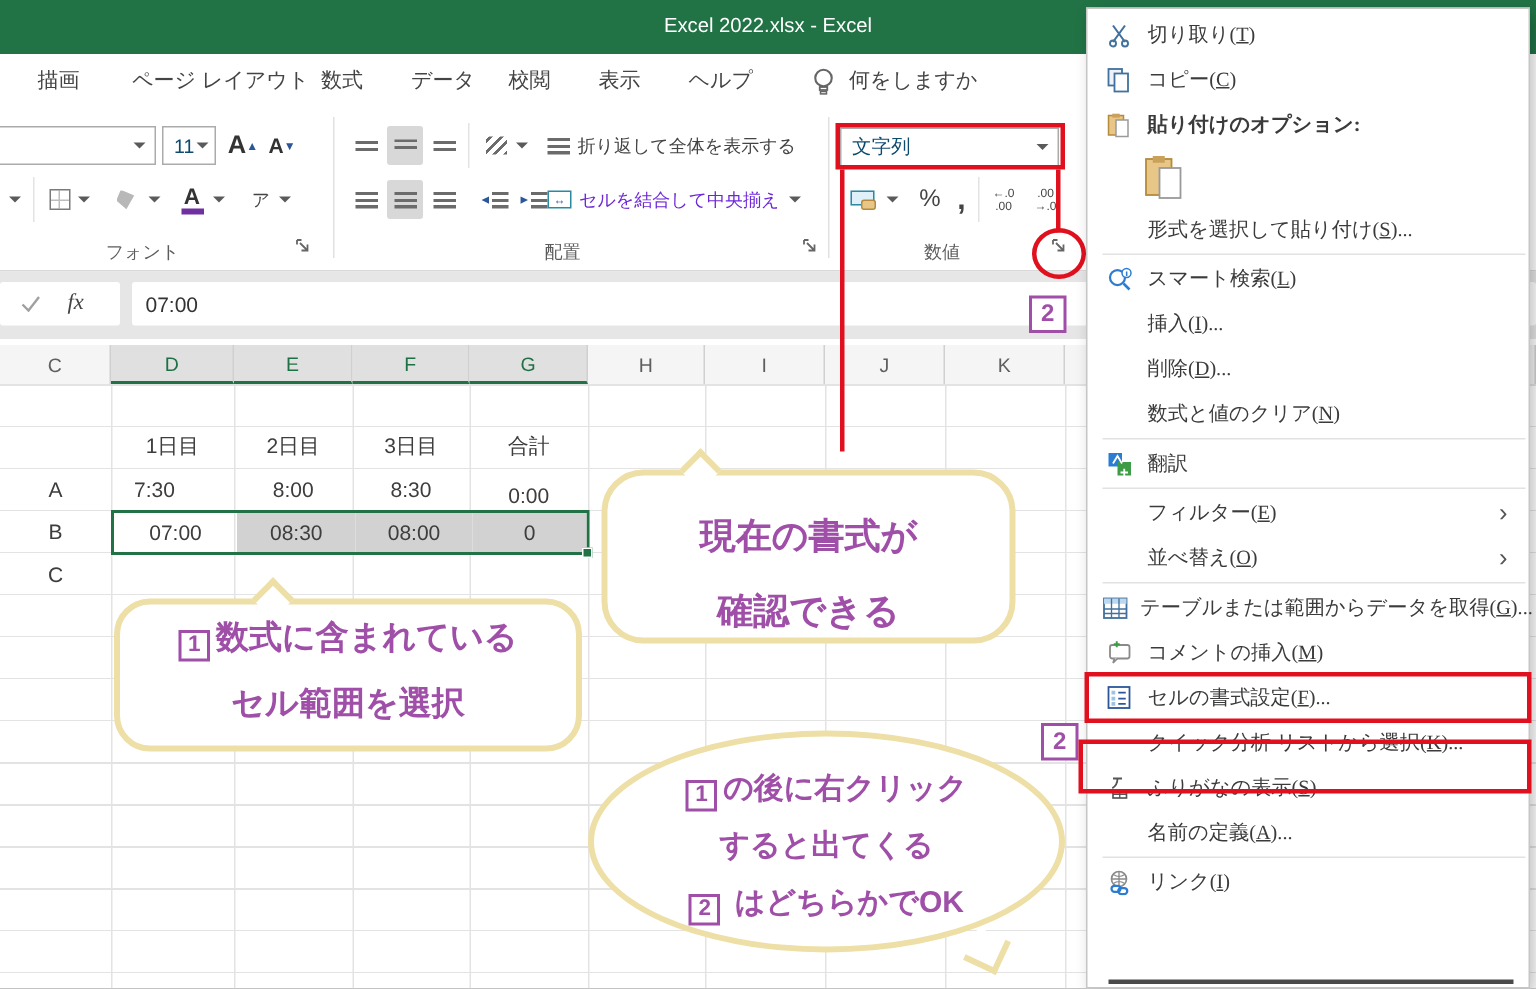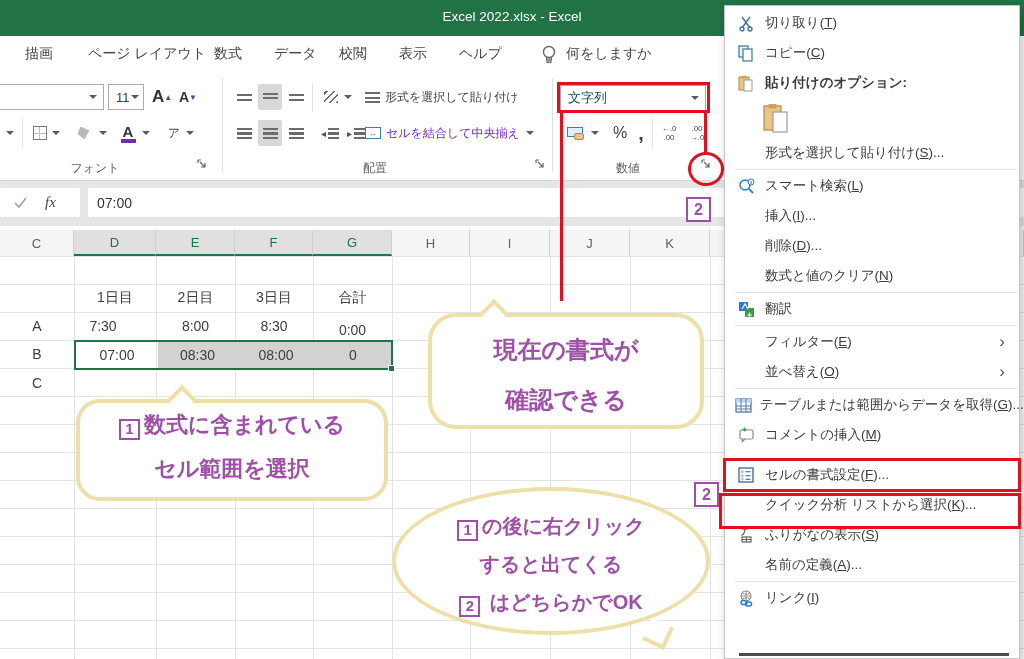--- a/index.html
+++ b/index.html
@@ -58,21 +58,21 @@
     border-left:4px solid #eddfa6; border-top:4px solid #eddfa6; transform:rotate(45deg); }
   .tail-dn { position:absolute; bottom:-15px; width:24px; height:24px; background:#fff;
     border-right:4px solid #eddfa6; border-bottom:4px solid #eddfa6; transform:rotate(25deg); }
   .nbadge { display:inline-flex; align-items:center; justify-content:center; width:21px; height:21px;
     border:2px solid #a04fa8; background:#fff; font-size:15px; margin-right:4px; vertical-align:-2px; }
   
   .cmenu { position:absolute; left:724px; top:5px; width:296px; height:654px; background:#fff;
     border:1px solid #c6c6c6; box-shadow:3px 4px 10px rgba(0,0,0,.25); z-index:60; padding-top:2px; }
   .mi { display:flex; align-items:center; height:30px; cursor:pointer; }
   .mi-ic { width:22px; margin-left:10px; display:flex; justify-content:center; }
-  .mi-lb { margin-left:8px; font-size:13.5px; color:#3b3b3b; white-space:nowrap; }
+  .mi-lb { margin-left:8px; font-size:13.5px; color:#3b3b3b; white-space:nowrap;font-family:Liberation Serif, serif; }
   .mi-lb.bold { font-weight:bold; }
   .k { text-decoration:underline; }
   .mi-arrow { margin-left:auto; padding-right:14px; color:#555; font-size:17px; }
   .msep { height:1px; background:#e2e2e2; margin:1px 2px 1px 10px; }
   .paste-row { height:40px; display:flex; align-items:center; }
   .mi-hl { outline:3px solid #e0101e; outline-offset:-1px; }
   .menu-bottom { position:absolute; left:14px; right:10px; bottom:2px; height:3px; background:#4a4a4a; }
   svg { display:block; }
 </style>
 </head>
@@ -162,21 +162,21 @@
     <div class="rbtn" style="left:284px; top:12px; width:24px; height:26px;">
         <span class="bars" style="height:7px"></span>
       </div>
     <div class="vsep" style="left:312px; top:10px; height:30px;"></div>
     <div class="rbtn" style="left:318px; top:12px; width:40px; height:26px;">
       <span style="width:14px;height:12px;background:repeating-linear-gradient(-45deg,#6b6b6b 0 2px,transparent 2px 5px);"></span>
       <span class="dd" style="margin-left:6px"></span>
     </div>
     <div class="rbtn" style="left:365px; top:12px; height:26px;">
       <span style="width:15px;height:11px;background:repeating-linear-gradient(to bottom,#6b6b6b 0 2px,transparent 2px 4.5px);margin-right:5px"></span>
-      <span style="font-size:12px;color:#444">形式を選択して貼り付け</span>
+      <span style="font-size:12px;color:#444">折り返して全体を表示する</span>
     </div>
     <div class="rbtn" style="left:232px; top:48px; width:24px; height:26px;">
         <span class="bars"></span>
       </div>
     <div class="rbtn sel" style="left:258px; top:48px; width:24px; height:26px;">
         <span class="bars"></span>
       </div>
     <div class="rbtn" style="left:284px; top:48px; width:24px; height:26px;">
         <span class="bars"></span>
       </div>
@@ -307,21 +307,21 @@
     </div>
   </div>
 
   <div class="redbox" style="left:557px;top:82px;width:153px;height:31px;"></div>
   <div class="redline" style="left:560px;top:113px;height:188px;"></div>
   <div class="redline" style="left:704px;top:113px;height:42px;"></div>
   <div class="redcircle" style="left:688px;top:152px;"></div>
   <div class="badge" style="left:686px;top:197px;">2</div>
   <div class="badge" style="left:694px;top:482px;">2</div>
 
-  <div class="bubble" style="left:428px;top:313px;width:276px;height:116px;border-radius:28px;font-size:24px;line-height:50px;padding-top:8px;">
+  <div class="bubble" style="left:401px;top:313px;width:276px;height:116px;border-radius:28px;font-size:24px;line-height:50px;padding-top:16px;">
     <span class="tail-up" style="left:52px"></span>
     <div>現在の書式が</div>
     <div>確認できる</div>
   </div>
   <div class="bubble" style="left:76px;top:399px;width:312px;height:102px;border-radius:24px;font-size:22px;line-height:44px;padding-top:0;">
     <span class="tail-up" style="left:92px"></span>
     <div><span class="nbadge">1</span><span>数式に含まれている</span></div>
     <div>セル範囲を選択</div>
   </div>
   <div class="bubble" style="left:392px;top:487px;width:318px;height:148px;border-radius:50%;font-size:20px;line-height:38px;padding-top:16px;">
@@ -435,21 +435,21 @@
     <div class="mi">
       <span class="mi-ic">
         <svg width="17" height="16" viewBox="0 0 17 16">
             <rect x="2" y="3" width="13" height="9" rx="1.5" fill="#fff" stroke="#8a8a8a" stroke-width="1.2"></rect>
             <path d="M5 12l-1 3 3-3" fill="#fff" stroke="#8a8a8a" stroke-width="1.1"></path>
             <path d="M4.5 2.5h4M6.5 0.5v4" stroke="#3f9c46" stroke-width="1.3"></path>
           </svg>
       </span>
       <span class="mi-lb"><span>コメントの挿入(</span><span class="k">M</span><span>)</span></span>
     </div>
-    <div class="mi mi-hl" style="margin-top:10px">
+    <div class="mi mi-hl" style="">
       <span class="mi-ic">
         <svg width="16" height="16" viewBox="0 0 16 16">
             <rect x="1" y="1" width="14" height="14" fill="#fff" stroke="#2b579a" stroke-width="1.2"></rect>
             <rect x="3" y="3.5" width="2.5" height="2.5" fill="#9dc3e6"></rect>
             <rect x="3" y="7.5" width="2.5" height="2.5" fill="#9dc3e6"></rect>
             <rect x="3" y="11" width="2.5" height="2.5" fill="#9dc3e6"></rect>
             <path d="M7.5 4.7h5M7.5 8.7h5M7.5 12.2h5" stroke="#2b579a" stroke-width="1.1"></path>
           </svg>
       </span>
       <span class="mi-lb"><span>セルの書式設定(</span><span class="k">F</span><span>)...</span></span>

